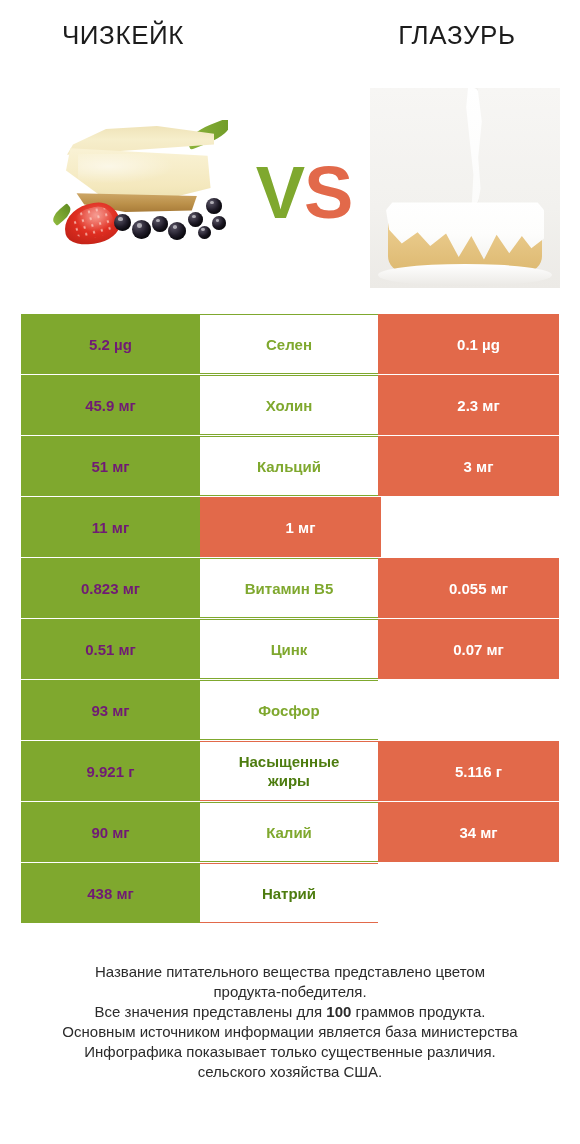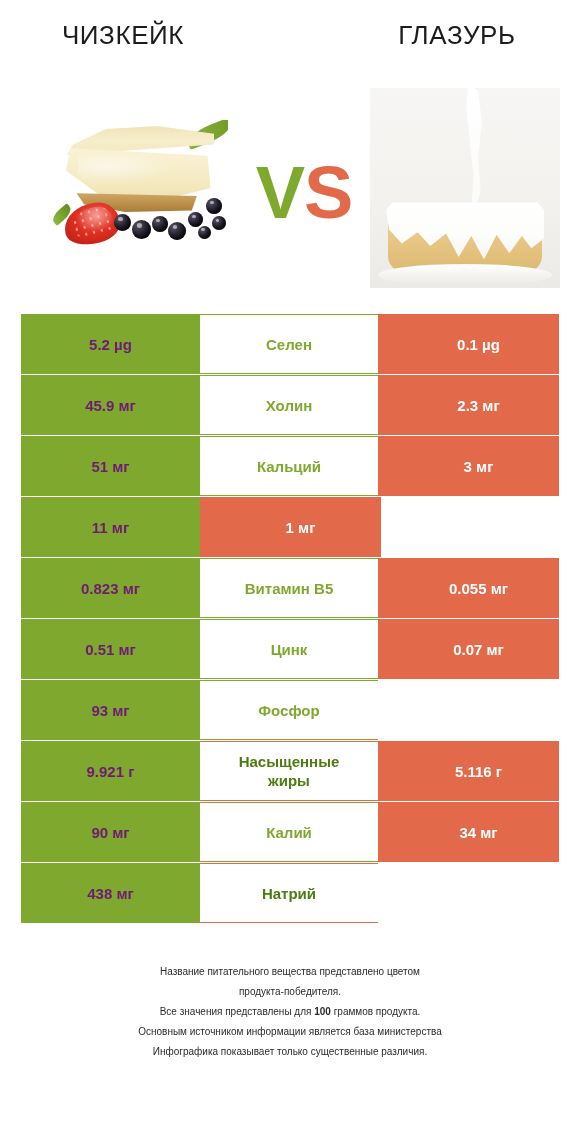--- a/index.html
+++ b/index.html
@@ -279,21 +279,21 @@
   .label-green  { color: #7FA82E; }
   .label-orange { color: #4d7c0f; }
 
   
   .footer {
     position: absolute;
     left: 24px;
     top: 962px;
     width: 532px;
     text-align: center;
-    font-size: 10px;
+    font-size: 15px;
     line-height: 20px;
     color: #2b2b2b;
   }
   .footer .bold { font-weight: 700; }
 </style>
 </head>
 <body>
 
 <div class="page">
 
@@ -400,15 +400,16 @@
         </div>
       </div>
     </div>
 
   <div class="footer">
     <div>Название питательного вещества представлено цветом</div>
     <div>продукта-победителя.</div>
     <div><span>Все значения представлены для </span><span class="bold">100</span><span> граммов продукта.</span></div>
     <div>Основным источником информации является база министерства</div>
     <div>Инфографика показывает только существенные различия.</div>
+    <div>сельского хозяйства США.</div>
   </div>
 
 </div>
 
 </body></html>

